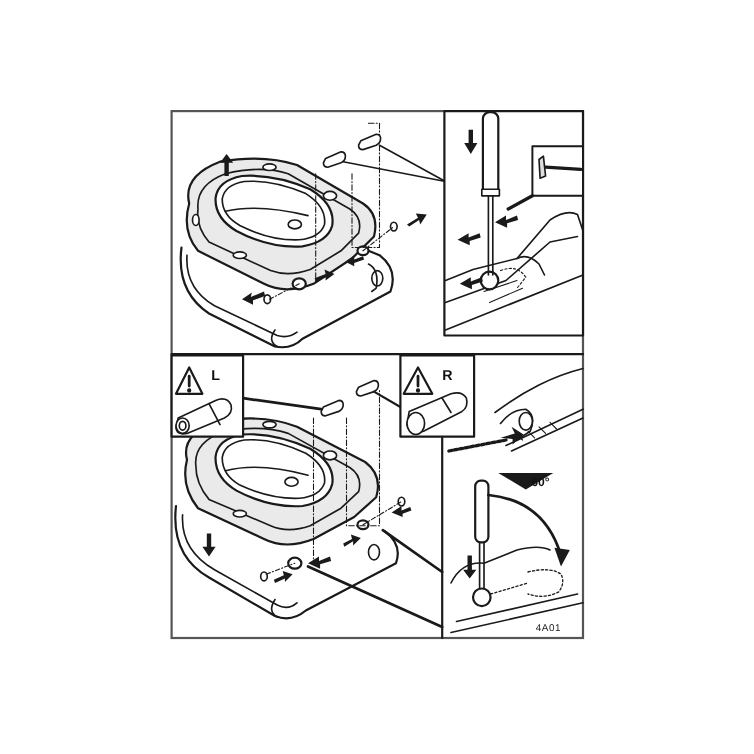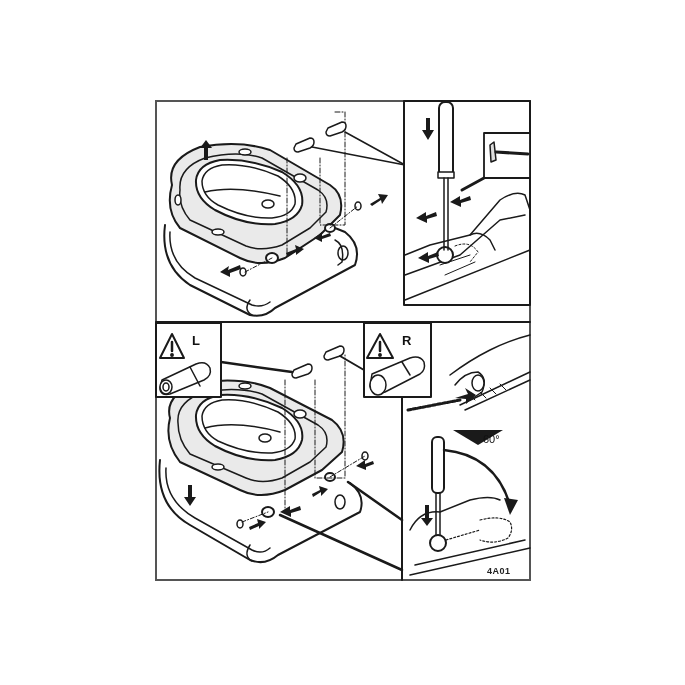--- a/index.html
+++ b/index.html
@@ -1,21 +1,21 @@
 <!DOCTYPE html>
 <html><head>
 <meta charset="utf-8">
 <style>
   html,body{margin:0;padding:0;background:#fff;}
   body{width:685px;height:685px;position:relative;overflow:hidden;font-family:"Liberation Sans",sans-serif;}
   .frame{position:absolute;left:155px;top:100px;width:376px;height:481px;border:2px solid #555;box-sizing:border-box;background:#fff;}
   svg{position:absolute;left:0;top:0;}
-  .code{position:absolute;left:487px;top:566px;font-size:9px;font-weight:bold;color:#222;letter-spacing:0.5px;}
+  .code{position:absolute;left:487px;top:566px;font-size:9px;font-weight:normal;color:#222;letter-spacing:0.5px;}
   .lbl{position:absolute;font-weight:bold;font-size:13px;color:#111;}
-  .angle{position:absolute;left:483px;top:433px;font-size:11px;font-weight:normal;color:#111;}
+  .angle{position:absolute;left:483px;top:433px;font-size:11px;font-weight:bold;color:#111;}
 </style>
 </head>
 <body>
 
 <div class="frame"></div>
 
 <svg width="685" height="685" viewBox="0 0 685 685" stroke="#1a1a1a" fill="none" stroke-width="1.5" stroke-linejoin="round" stroke-linecap="round">
 
   <line x1="156" y1="322" x2="530" y2="322" stroke-width="2"></line>
 

